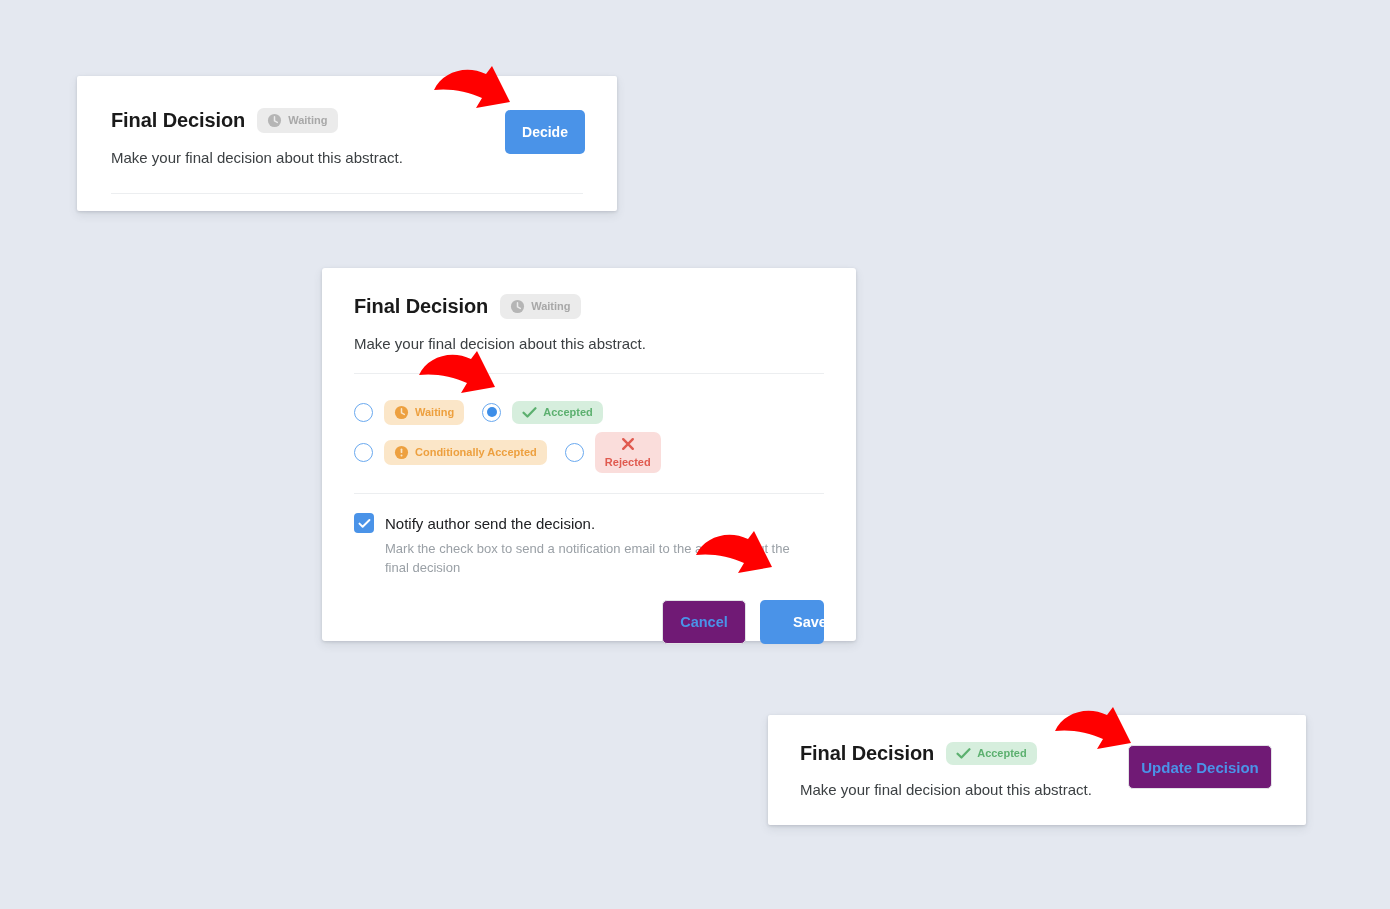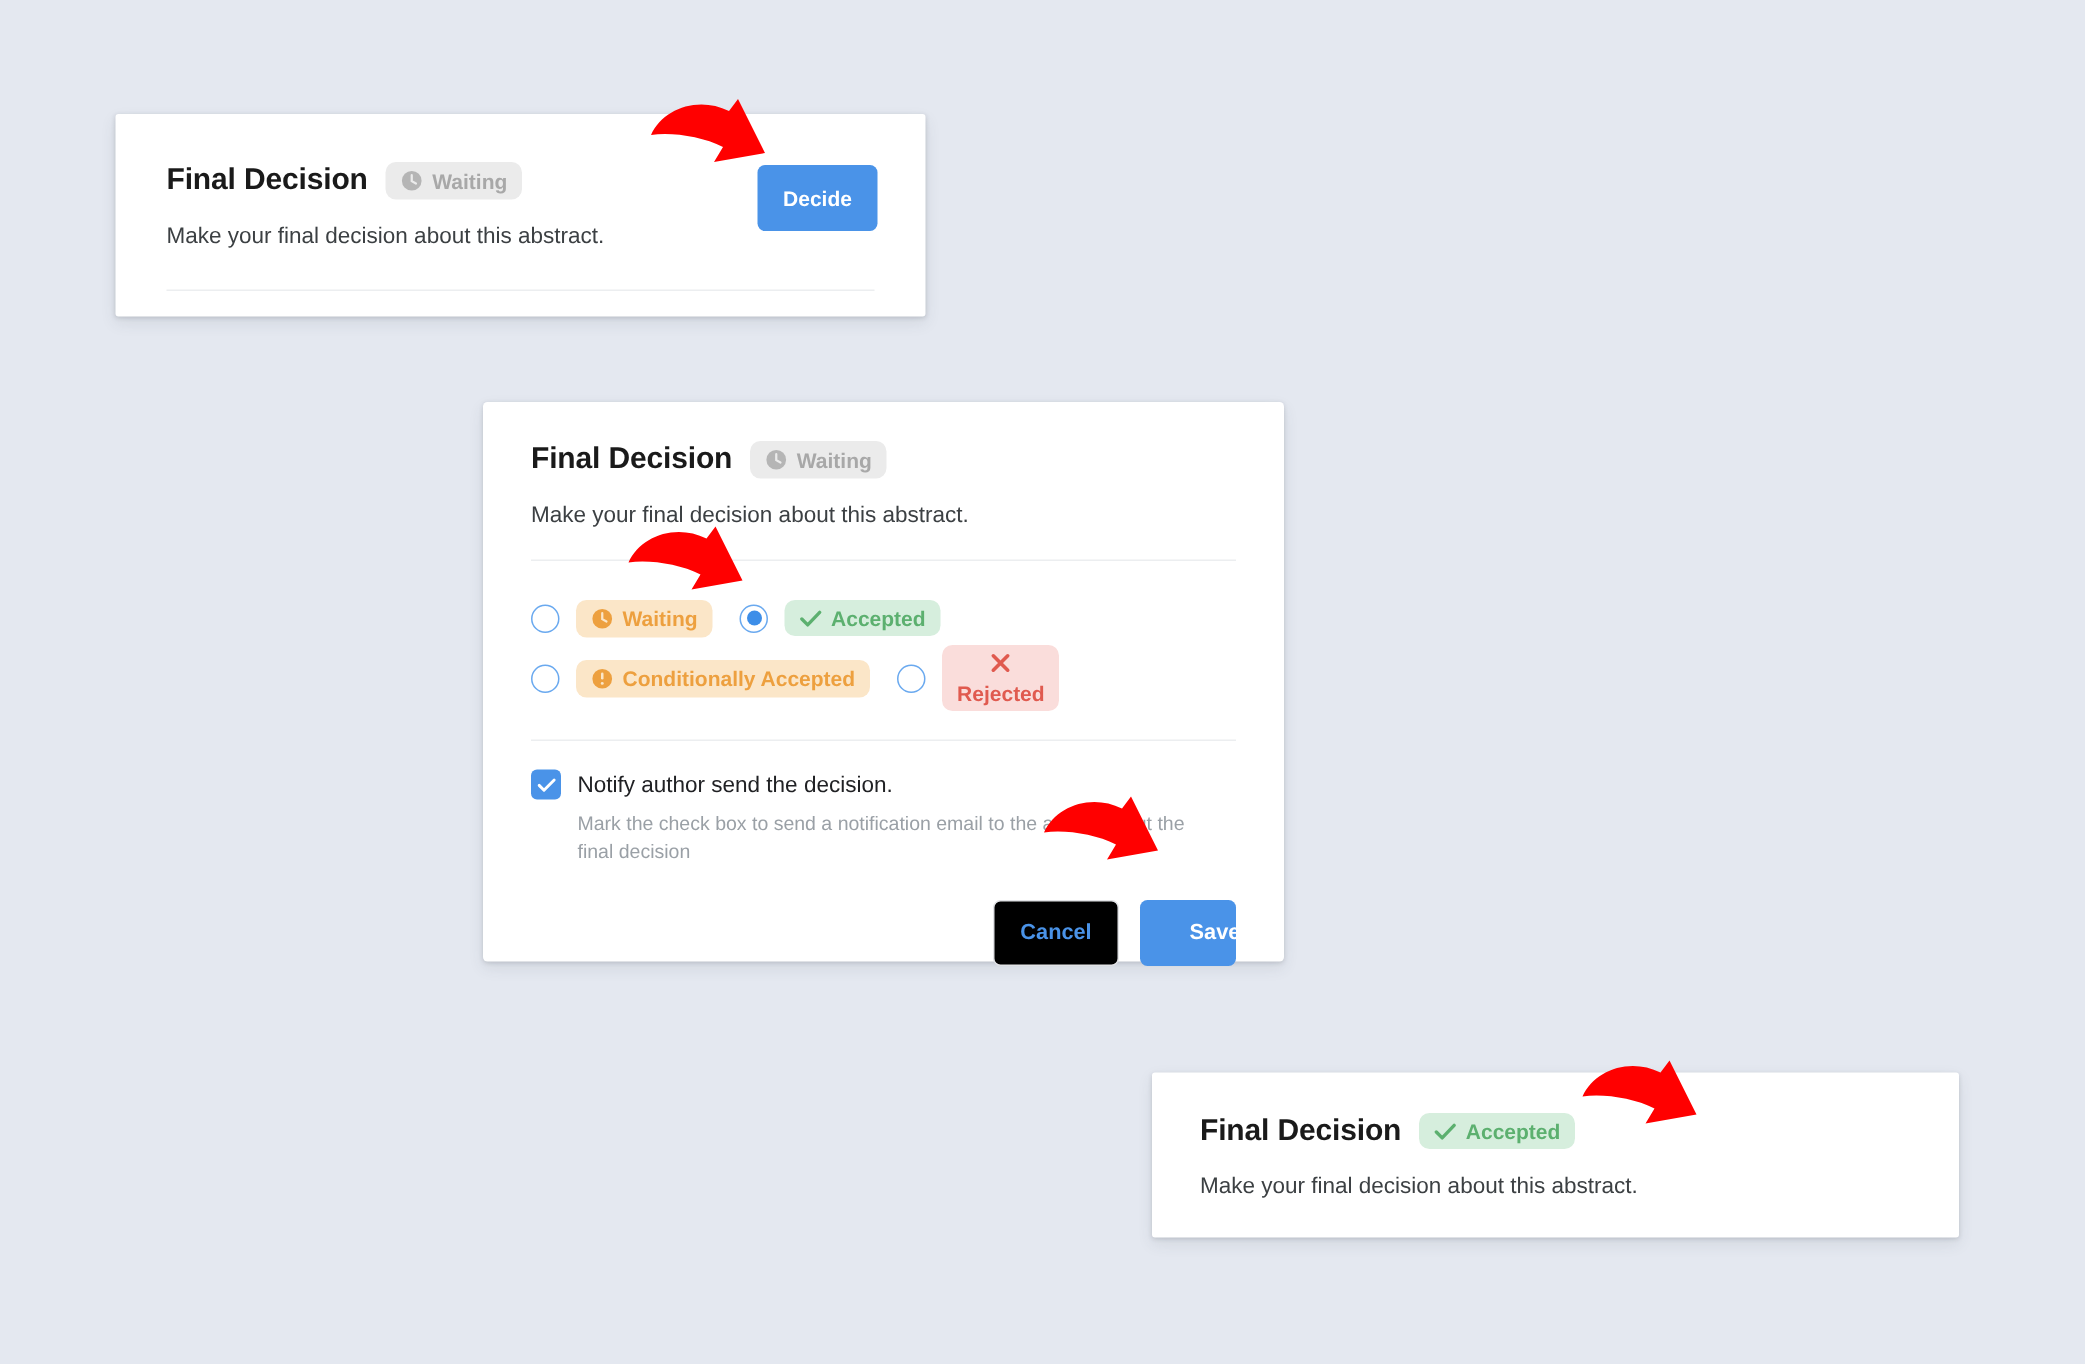--- a/index.html
+++ b/index.html
@@ -69,21 +69,21 @@
     color: #3c4043;
     margin-top: 16px;
   }
 
   
   .badge {
     display: inline-flex;
     align-items: center;
     gap: 6px;
     border-radius: 7px;
-    font-size: 14px;
+    font-size: 11px;
     font-weight: bold;
     padding: 5px 10px;
     line-height: 1;
     white-space: nowrap;
   }
   .badge.gray { background: #ebebeb; color: #a8a8a8; }
   .badge.green { background: #d6eedd; color: #5cb06f; }
   .badge.orange { background: #fbe6c8; color: #eda03f; }
   .badge.red { background: #fadddb; color: #e05a4f; flex-direction: column; }
 
@@ -100,21 +100,21 @@
     display: inline-flex;
     align-items: center;
     justify-content: center;
     border: none;
   }
   .btn-primary {
     background: #4a93e8;
     color: #ffffff;
   }
   .btn-outline {
-    background: #000000;
+    background: #701a75;
     color: #4a93e8;
     border: 1px solid #e2e3e6;
   }
 
   #decide-button {
     position: absolute;
     left: 428px;
     top: 34px;
     width: 80px;
     height: 44px;
@@ -354,20 +354,21 @@
         <span>
           <svg width="15" height="13" viewBox="0 0 16 14">
               <path d="M1.6 7.2l4.2 4.2L14.4 2.4" stroke="#5cb06f" stroke-width="2.4" fill="none" stroke-linecap="round" stroke-linejoin="round"></path>
             </svg>
         </span>
         <span>Accepted</span>
       </span>
     </div>
     <div class="card-desc">Make your final decision about this abstract.</div>
   </div>
+  <button class="btn btn-outline" id="update-decision-button">Update Decision</button>
 </div>
 
 <svg class="arrow" id="arrow-decide" viewBox="0 0 84 62">
   <path d="M2 28 C10 10, 34 2, 54 12 L60 4 L78 40 L44 46 L50 36 C36 29, 16 26, 2 28 Z" fill="#ff0000"></path>
 </svg>
 <svg class="arrow" id="arrow-radio" viewBox="0 0 84 62">
   <path d="M2 28 C10 10, 34 2, 54 12 L60 4 L78 40 L44 46 L50 36 C36 29, 16 26, 2 28 Z" fill="#ff0000"></path>
 </svg>
 <svg class="arrow" id="arrow-save" viewBox="0 0 84 62">
   <path d="M2 28 C10 10, 34 2, 54 12 L60 4 L78 40 L44 46 L50 36 C36 29, 16 26, 2 28 Z" fill="#ff0000"></path>

